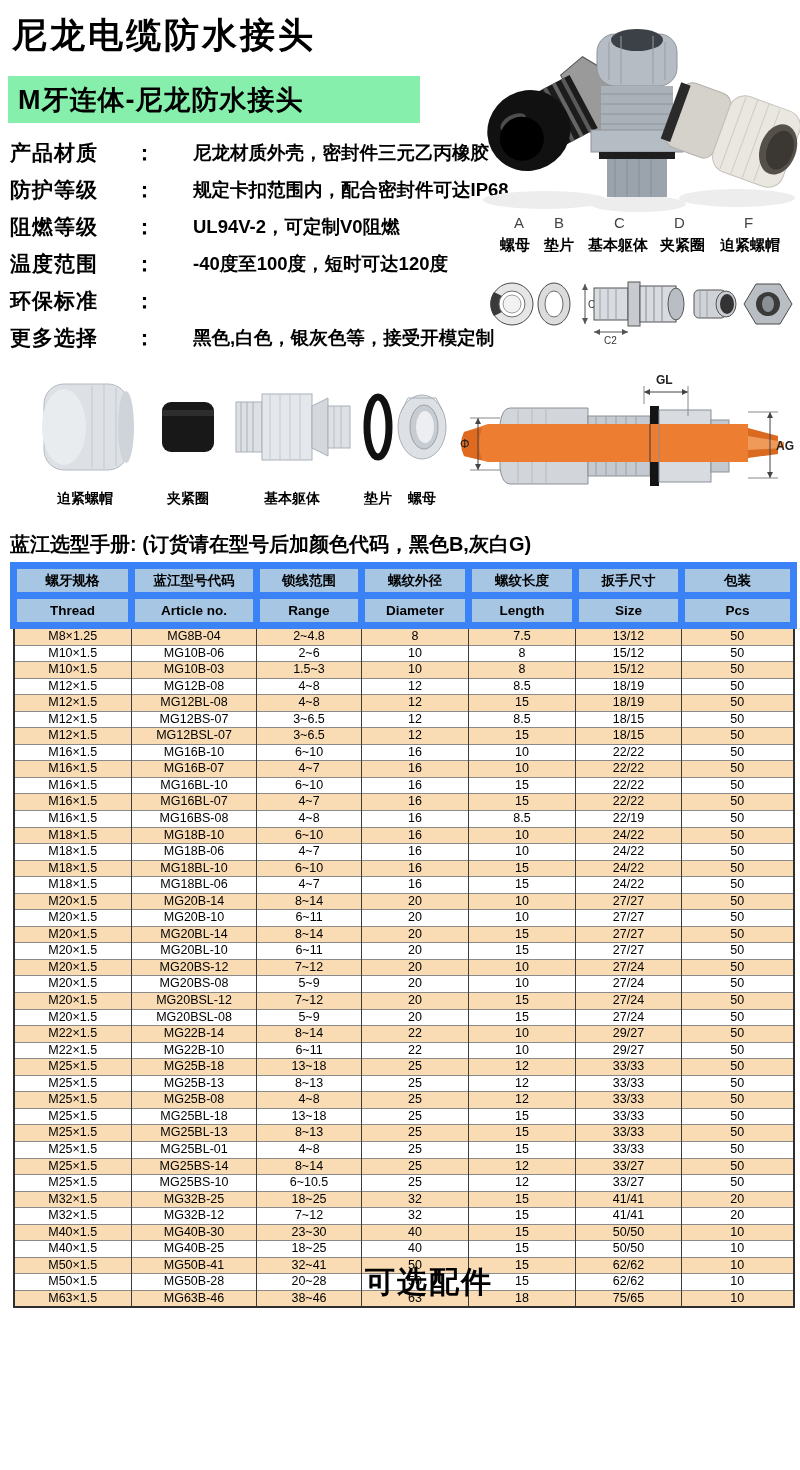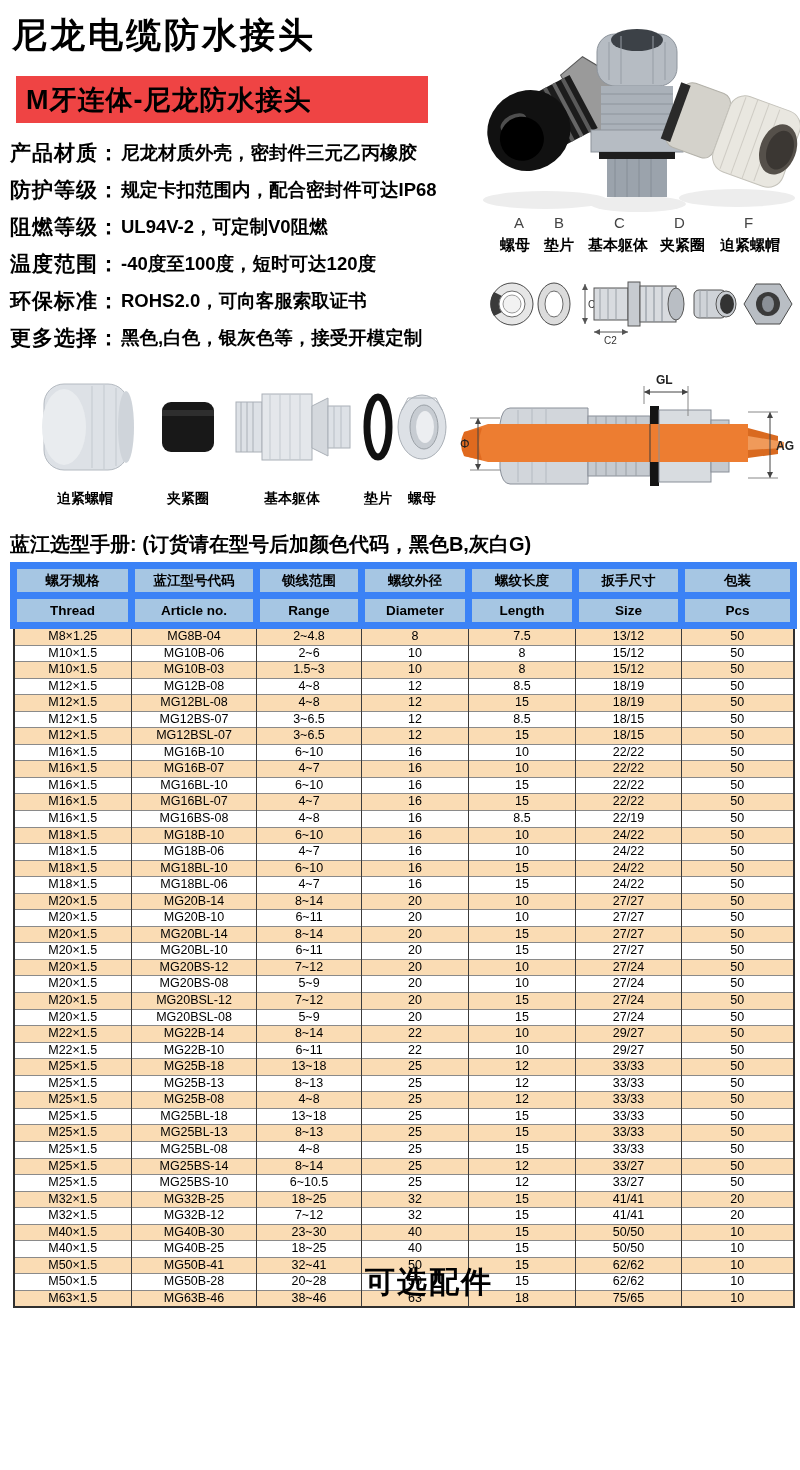--- a/index.html
+++ b/index.html
@@ -1,24 +1,24 @@
 <!DOCTYPE html>
 <html><head>
 <meta charset="utf-8">
 <style>
   html,body{margin:0;padding:0;background:#fff;}
   #page{position:relative;width:800px;height:1312px;background:#fff;overflow:hidden;
         font-family:"Liberation Sans","DejaVu Sans",sans-serif;color:#000;}
 
   .page-title{position:absolute;left:12px;top:12px;font-size:35px;font-weight:bold;letter-spacing:3px;}
-  .subtitle-band{position:absolute;left:16px;top:76px;width:412px;height:47px;background:#ef4444;}
+  .subtitle-band{position:absolute;left:8px;top:76px;width:412px;height:47px;background:#86efac;}
   .subtitle{position:absolute;left:10px;top:6px;font-size:27px;font-weight:bold;letter-spacing:1px;}
 
   .spec-list{position:absolute;left:10px;top:134px;width:470px;}
-  .spec-row{height:37px;display:flex;align-items:center;white-space:nowrap;}
+  .spec-row{height:37px;display:flex;align-items:center;white-space:nowrap;gap:36px;}
   .spec-label{font-size:21px;font-weight:bold;letter-spacing:1px;}
   .spec-colon{font-size:21px;font-weight:bold;}
   .spec-value{font-size:18.5px;font-weight:600;margin-left:2px;}
 
   .product-photo{position:absolute;left:475px;top:28px;}
   .component-diagram{position:absolute;left:488px;top:214px;width:312px;}
   .letter-row span{position:absolute;top:0;font-size:15px;color:#444;letter-spacing:1px;}
   .name-row span{position:absolute;top:22px;font-size:15px;font-weight:bold;}
   .component-parts{position:absolute;left:0;top:44px;}
 
@@ -74,21 +74,20 @@
         <span class="spec-value">UL94V-2，可定制V0阻燃</span>
     </div>
     <div class="spec-row">
       <span class="spec-label">温度范围</span>
         <span class="spec-colon">：</span>
         <span class="spec-value">-40度至100度，短时可达120度</span>
     </div>
     <div class="spec-row">
       <span class="spec-label">环保标准</span>
         <span class="spec-colon">：</span>
-        <span class="spec-value">ROHS2.0，可向客服索取证书</span>
     </div>
     <div class="spec-row">
       <span class="spec-label">更多选择</span>
         <span class="spec-colon">：</span>
         <span class="spec-value">黑色,白色，银灰色等，接受开模定制</span>
     </div>
   </div>
 
   <svg class="product-photo" width="325" height="190" viewBox="0 0 325 190">
     <ellipse cx="70" cy="172" rx="62" ry="9" fill="#ededed"></ellipse>
@@ -594,21 +593,21 @@
           <td>M25×1.5</td>
           <td>MG25BL-13</td>
           <td>8~13</td>
           <td>25</td>
           <td>15</td>
           <td>33/33</td>
           <td>50</td>
         </tr>
         <tr>
           <td>M25×1.5</td>
-          <td>MG25BL-08</td>
+          <td>MG25BL-01</td>
           <td>4~8</td>
           <td>25</td>
           <td>15</td>
           <td>33/33</td>
           <td>50</td>
         </tr>
         <tr class="alt">
           <td>M25×1.5</td>
           <td>MG25BS-14</td>
           <td>8~14</td>

